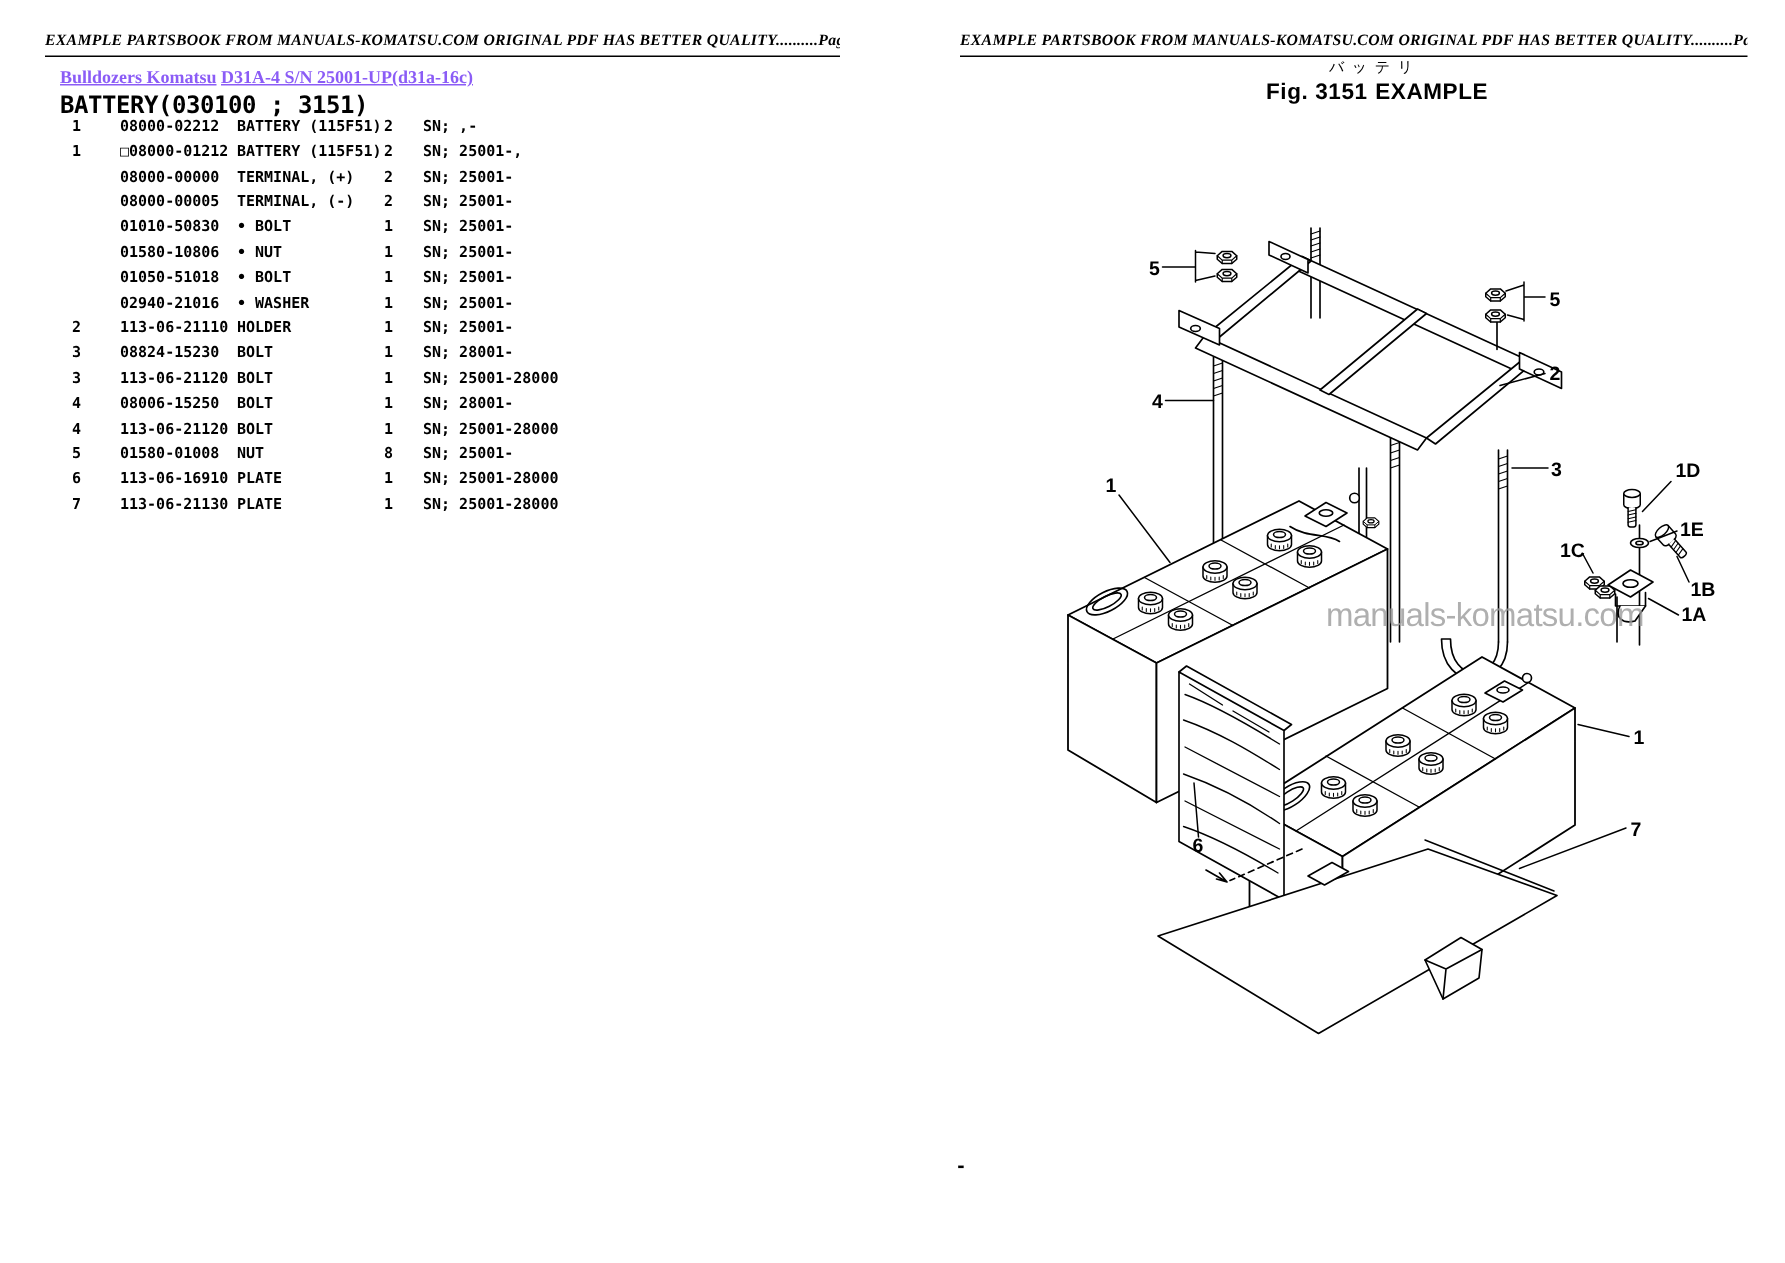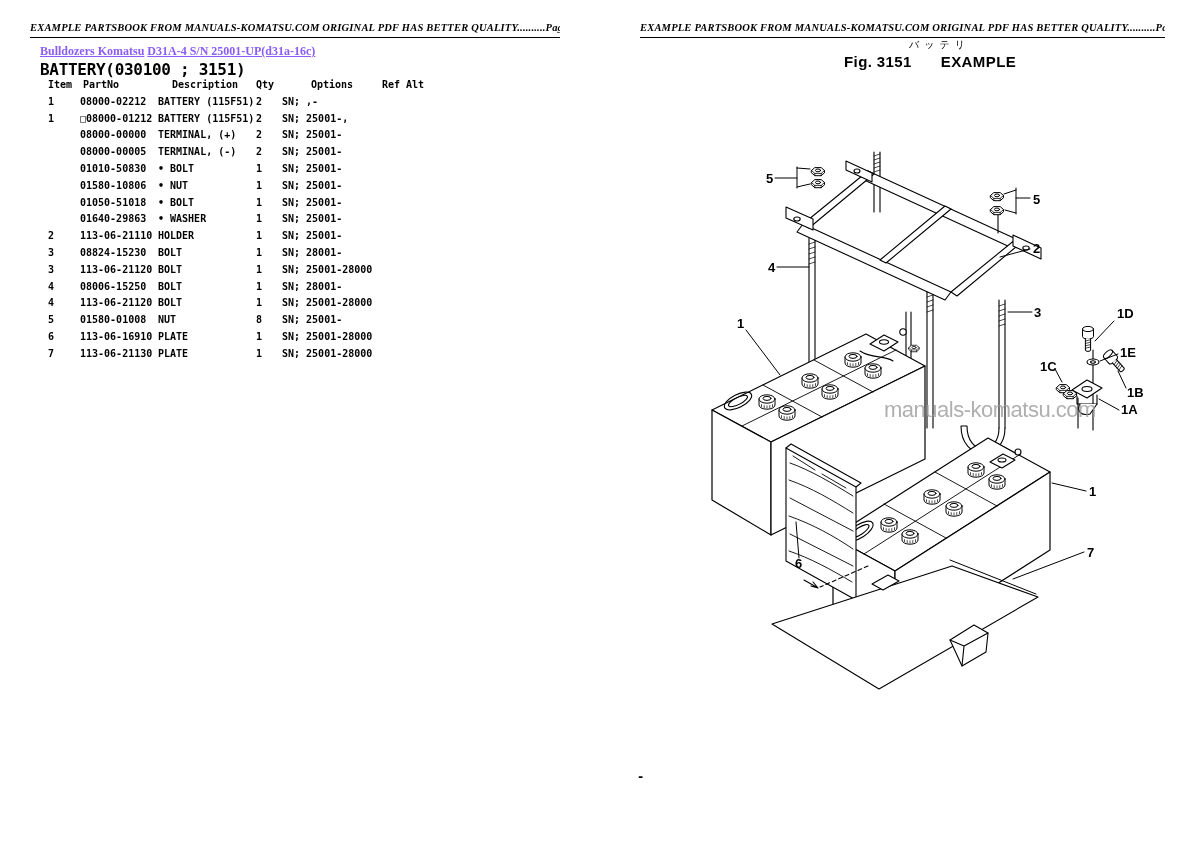--- a/index.html
+++ b/index.html
@@ -22,23 +22,23 @@
   .ptable{position:absolute;left:48px;top:77px;font-family:"DejaVu Sans Mono",monospace;
           font-weight:bold;font-size:10px;line-height:16.8px}
   .prow{display:flex;white-space:pre}
   .c{flex:0 0 auto}
   .i{width:32px}.p{width:78px}.d{width:94px}
   .q{width:30px;padding-left:4px;box-sizing:border-box}
   .o{width:100px}.r{width:60px}
   .phead .p{padding-left:3px;box-sizing:border-box}
   .phead .d,.phead .o{text-align:center}
 
-  .figjp{position:absolute;left:909px;top:38px;font-family:"DejaVu Sans",sans-serif;
+  .figjp{position:absolute;left:886px;top:38px;font-family:"DejaVu Sans",sans-serif;
          font-size:10px;letter-spacing:5px;white-space:pre}
-  .figttl{position:absolute;left:844px;top:53px;display:flex;gap:29px;
+  .figttl{position:absolute;left:844px;top:53px;display:flex;gap:5px;
           font-family:"Liberation Sans",sans-serif;font-weight:600;font-size:15px;
           letter-spacing:.4px;white-space:pre}
 
   svg.diag{position:absolute;left:0;top:0;width:1190px;height:842px}
   .co{font-family:"Liberation Sans",sans-serif;font-weight:bold;font-size:13px;
       fill:#000;stroke:none}
   .wm{font-family:"Liberation Sans",sans-serif;font-size:22px;fill:#9c9c9c;
       opacity:.8;letter-spacing:-.5px;stroke:none}
   .stray{position:absolute;left:637px;top:770px;font-family:"DejaVu Sans Mono",monospace;
          font-weight:bold;font-size:12px}
@@ -46,28 +46,20 @@
 </head>
 <body>
 
 <div class="pghdr" id="hdrL">EXAMPLE PARTSBOOK FROM MANUALS-KOMATSU.COM ORIGINAL PDF HAS BETTER QUALITY..........Page 1</div>
 <div class="pghdr" id="hdrR">EXAMPLE PARTSBOOK FROM MANUALS-KOMATSU.COM ORIGINAL PDF HAS BETTER QUALITY..........Page 2</div>
 
 <div class="crumbs"><a>Bulldozers Komatsu</a> <a>D31A-4 S/N 25001-UP(d31a-16c)</a></div>
 <div class="sect">BATTERY(030100 ; 3151)</div>
 
 <div class="ptable">
-  <div class="prow phead">
-    <span class="c i">Item</span>
-    <span class="c p">PartNo</span>
-    <span class="c d">Description</span>
-    <span class="c q">Qty</span>
-    <span class="c o">Options</span>
-    <span class="c r">Ref Alt</span>
-  </div>
   <div class="prow">
       <span class="c i">1</span>
       <span class="c p">08000-02212</span>
       <span class="c d">BATTERY (115F51)</span>
       <span class="c q">2</span>
       <span class="c o">SN; ,-</span>
       <span class="c r"></span>
     </div>
     <div class="prow">
       <span class="c i">1</span>
@@ -112,21 +104,21 @@
     <div class="prow">
       <span class="c i"></span>
       <span class="c p">01050-51018</span>
       <span class="c d">• BOLT</span>
       <span class="c q">1</span>
       <span class="c o">SN; 25001-</span>
       <span class="c r"></span>
     </div>
     <div class="prow">
       <span class="c i"></span>
-      <span class="c p">01640-29863</span>
+      <span class="c p">02940-21016</span>
       <span class="c d">• WASHER</span>
       <span class="c q">1</span>
       <span class="c o">SN; 25001-</span>
       <span class="c r"></span>
     </div>
     <div class="prow">
       <span class="c i">2</span>
       <span class="c p">113-06-21110</span>
       <span class="c d">HOLDER</span>
       <span class="c q">1</span>

